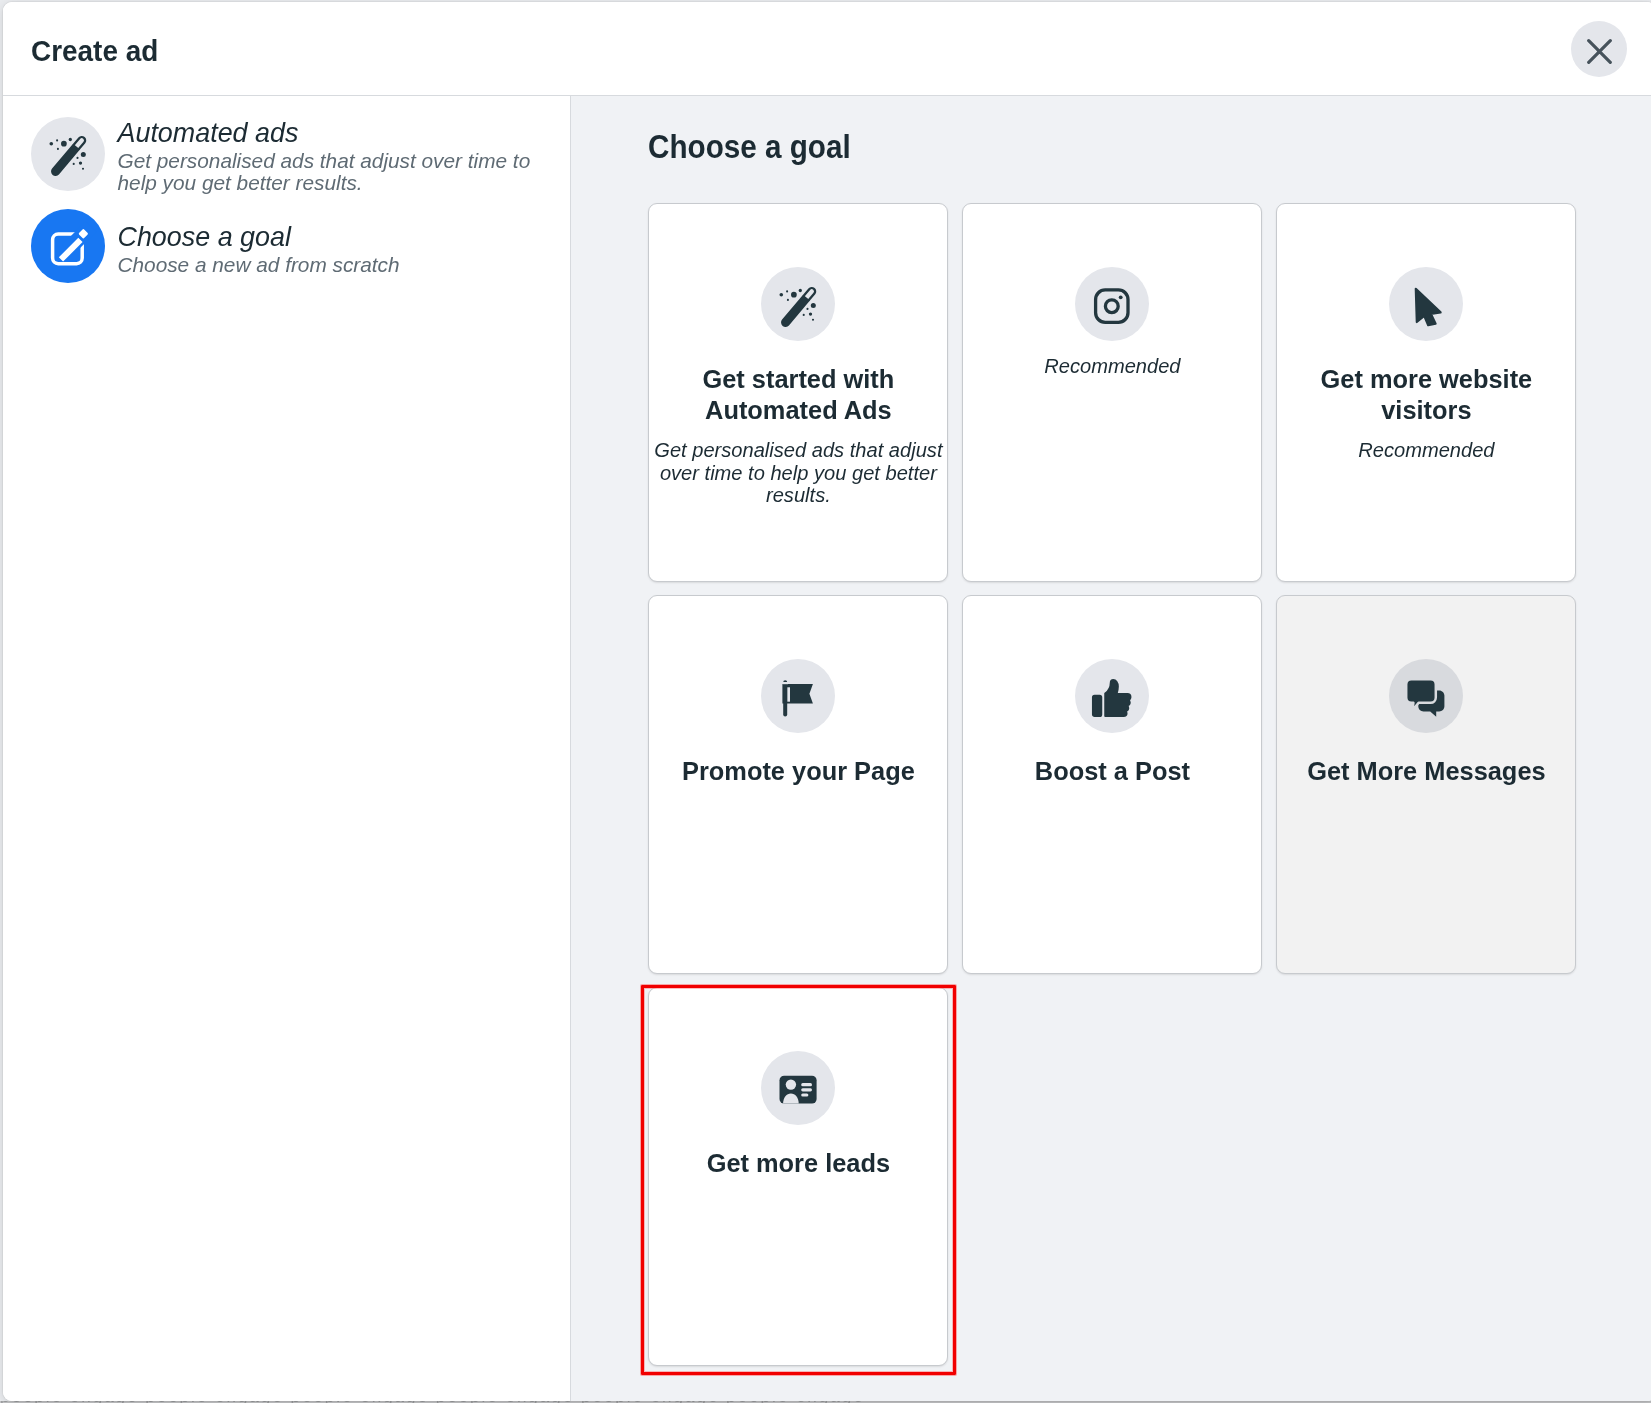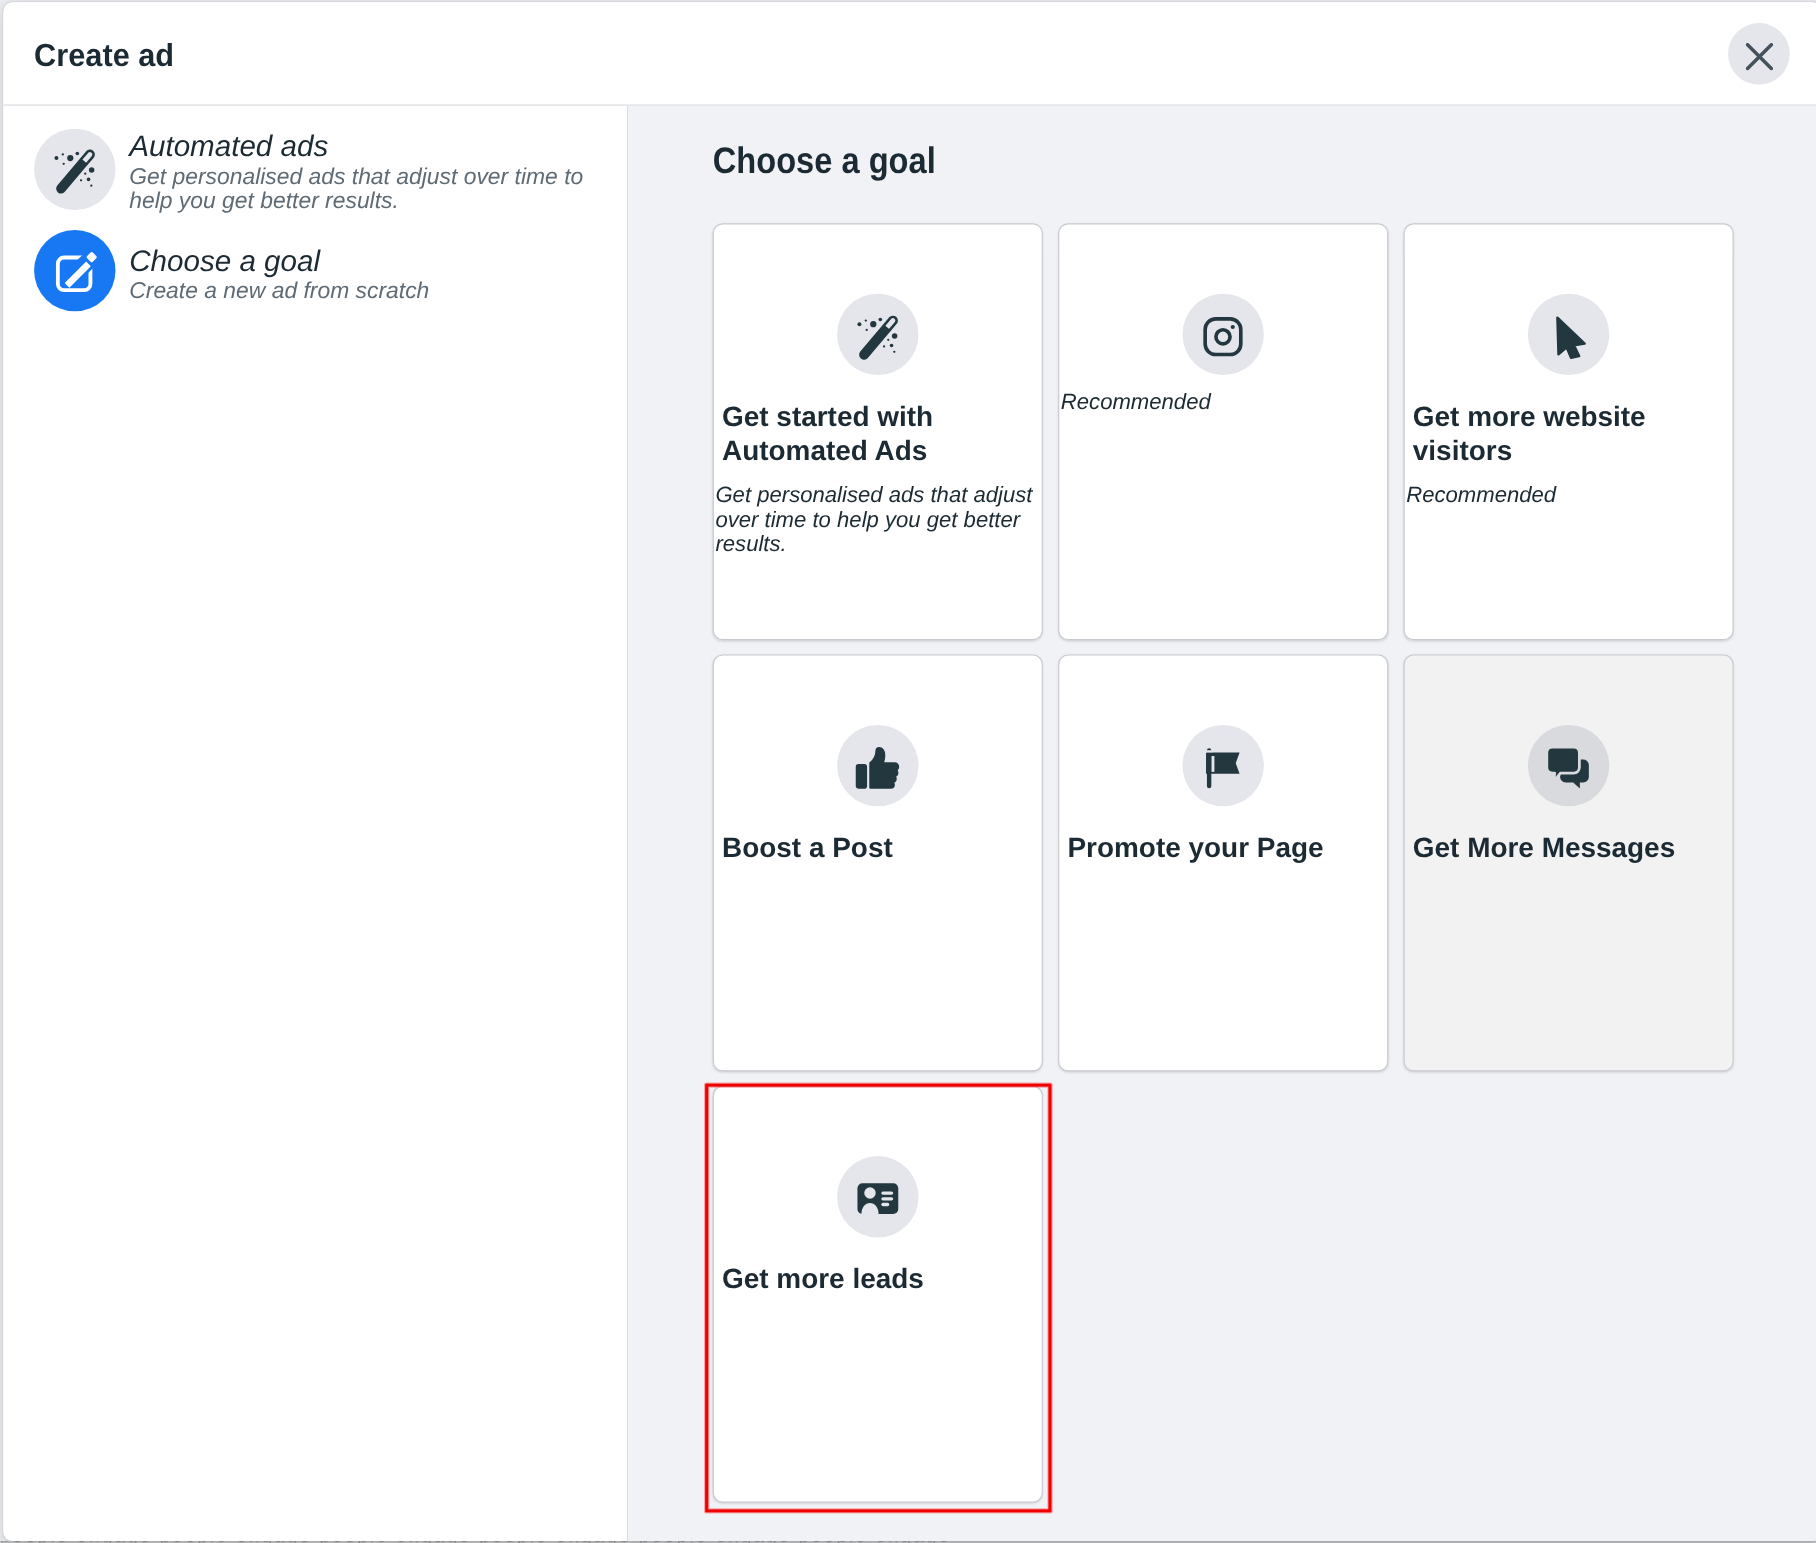--- a/index.html
+++ b/index.html
@@ -40,21 +40,21 @@
   .side-d{font-size:20.8px;line-height:22.6px;color:#5F6B74;}
   #si1{margin-top:18px;}
   #si2{margin-top:16px;}
   #si3{margin-top:13.9px;}
 
   
   .main h2{margin:0;font-size:33.6px;line-height:40px;font-weight:700;color:#1C2B33;
         display:inline-block;transform:scaleX(.883);transform-origin:0 50%;}
   .grid{width:928px;margin-top:36.6px;display:flex;flex-wrap:wrap;gap:13px 14px;}
   .card{width:300px;height:379px;box-sizing:border-box;background:#fff;border:1px solid #C7CACE;border-radius:9px;
-        box-shadow:0 1px 2px rgba(0,0,0,.10);padding-top:63px;}
+        box-shadow:0 1px 2px rgba(0,0,0,.10);padding-top:63px;text-align:center;}
   .card.hov{background:#F2F2F2;}
   .card .cic{width:74px;height:74px;border-radius:50%;background:#E4E6EB;margin:0 auto;display:flex;align-items:center;justify-content:center;}
   .card.hov .cic{background:#D8DADE;}
   .card.hov .cic svg [stroke="#E4E6EB"]{stroke:#D8DADE;}
   .card-t{margin:22.3px 7px 0;font-size:25.4px;line-height:31px;font-weight:700;color:#1C2B33;}
   .card-s{margin:13.3px 1px 0;font-size:20.1px;line-height:22.75px;font-style:italic;color:#1C2B33;}
 
   .gi{width:40px;height:40px;display:block;overflow:visible;position:relative;top:1.6px;}
   .hl{position:absolute;left:641px;top:985px;width:315px;height:390px;border:3.2px solid #F10000;box-sizing:border-box;border-radius:1px;pointer-events:none;
        box-shadow:0 0 0 1px rgba(255,70,70,.45), inset 0 0 0 1px rgba(255,90,90,.4);}
@@ -106,21 +106,21 @@
         <span class="ic">
             <svg class="gi" viewBox="0 0 40 40">
  <rect x="4.6" y="6.1" width="29.6" height="29.6" rx="5.6" fill="none" stroke="#fff" stroke-width="3.5"></rect>
  <path d="M19.5 22.0 L43 -1.5" stroke="#1877F2" stroke-width="15.2" stroke-linecap="butt"></path>
  <path d="M13.3 29.3 L15.1 31.1 L32.1 14.1 L30.3 12.3 Z" fill="#fff" stroke="#fff" stroke-width="3.5" stroke-linejoin="miter"></path>
  <rect x="31.7" y="2.1" width="7.3" height="7.3" rx="1.5" fill="#fff" transform="rotate(45 35.35 5.75)"></rect>
 </svg>
           </span>
         <div class="side-txt">
           <div class="side-t">Choose a goal</div>
-          <div class="side-d">Create a new ad from scratch</div>
+          <div class="side-d">Choose a new ad from scratch</div>
         </div>
       </div>
     </div>
 
     <div class="main">
       <h2>Choose a goal</h2>
       <div class="grid">
         <div class="card">
           <span class="cic">
               <svg class="gi" viewBox="0 0 40 40">
@@ -158,44 +158,44 @@
               <svg class="gi" viewBox="0 0 40 40">
  <path d="M9.8 2.8 L34.6 26.4 L25.0 28.0 L29.6 37.7 L22.2 39.2 L18.2 29.8 L10.8 36.0 Z" fill="#23373F" stroke="#23373F" stroke-width="2.2" stroke-linejoin="round"></path>
 </svg>
             </span>
           <div class="card-t">Get more website visitors</div>
           <div class="card-s">Recommended</div>
         </div>
         <div class="card">
           <span class="cic">
               <svg class="gi" viewBox="0 0 40 40">
+ <path d="M4.4 6.1 L34.9 6.1 L31.4 15.8 L34.9 25.5 L4.4 25.5 Z" fill="#23373F"></path>
+ <rect x="9.2" y="9.3" width="2.8" height="14.4" fill="#E4E6EB"></rect>
+ <rect x="5.2" y="2.3" width="4.0" height="36.3" rx="2" fill="#23373F"></rect>
+ <rect x="4.6" y="4.0" width="5.4" height="2.2" fill="#E4E6EB"></rect>
+</svg>
+            </span>
+          <div class="card-t">Promote your Page</div>
+        </div>
+        <div class="card">
+          <span class="cic">
+              <svg class="gi" viewBox="0 0 40 40">
  <g fill="#23373F" stroke="#23373F" stroke-width="1.9" stroke-linejoin="round">
   <rect x="0.9" y="17.6" width="8.4" height="20.5" rx="1.6"></rect>
   <path d="M13.2 38.1 L31.6 38.1 C33.3 38.1 34.6 36.9 34.6 35.3 C34.6 34.3 34.1 33.4 33.3 32.9
            C35.0 32.7 36.3 31.5 36.3 29.9 C36.3 28.8 35.7 27.9 34.8 27.4
            C36.5 27.2 37.8 26.0 37.8 24.4 C37.8 23.3 37.2 22.4 36.3 21.9
            C37.6 21.5 38.5 20.4 38.5 19.0 C38.5 17.3 37.1 16.0 35.4 16.0
            L24.6 16.0 C25.5 13.2 25.9 11.0 25.9 8.6 C25.9 4.6 23.8 2.0 21.3 2.0
            C19.6 2.0 18.7 3.0 18.7 4.9 C18.7 9.6 16.2 13.2 13.2 15.6 Z"></path>
  </g>
               </svg>
             </span>
           <div class="card-t">Boost a Post</div>
         </div>
-        <div class="card">
-          <span class="cic">
-              <svg class="gi" viewBox="0 0 40 40">
- <path d="M4.4 6.1 L34.9 6.1 L31.4 15.8 L34.9 25.5 L4.4 25.5 Z" fill="#23373F"></path>
- <rect x="9.2" y="9.3" width="2.8" height="14.4" fill="#E4E6EB"></rect>
- <rect x="5.2" y="2.3" width="4.0" height="36.3" rx="2" fill="#23373F"></rect>
- <rect x="4.6" y="4.0" width="5.4" height="2.2" fill="#E4E6EB"></rect>
-</svg>
-            </span>
-          <div class="card-t">Promote your Page</div>
-        </div>
         <div class="card hov">
           <span class="cic">
               <svg class="gi" viewBox="0 0 40 40">
  <path d="M17.5 12.4 L33.2 12.4 C36.1 12.4 38.4 14.7 38.4 17.6 L38.4 28.2
           C38.4 31.1 36.1 33.4 33.2 33.4 L30.2 33.4 L30.2 38.8 L24.2 33.4
           L17.5 33.4 C14.6 33.4 12.3 31.1 12.3 28.2 L12.3 17.6
           C12.3 14.7 14.6 12.4 17.5 12.4 Z" fill="#23373F"></path>
  <path d="M5.4 1.2 L24.6 1.2 C27.5 1.2 29.8 3.5 29.8 6.4 L29.8 19.6
           C29.8 22.5 27.5 24.8 24.6 24.8 L12.6 24.8 L6.3 32.6 L7.4 24.8 L5.4 24.8
           C2.5 24.8 0.2 22.5 0.2 19.6 L0.2 6.4 C0.2 3.5 2.5 1.2 5.4 1.2 Z" fill="#23373F" stroke="#E4E6EB" stroke-width="2.5" stroke-linejoin="round"></path>

